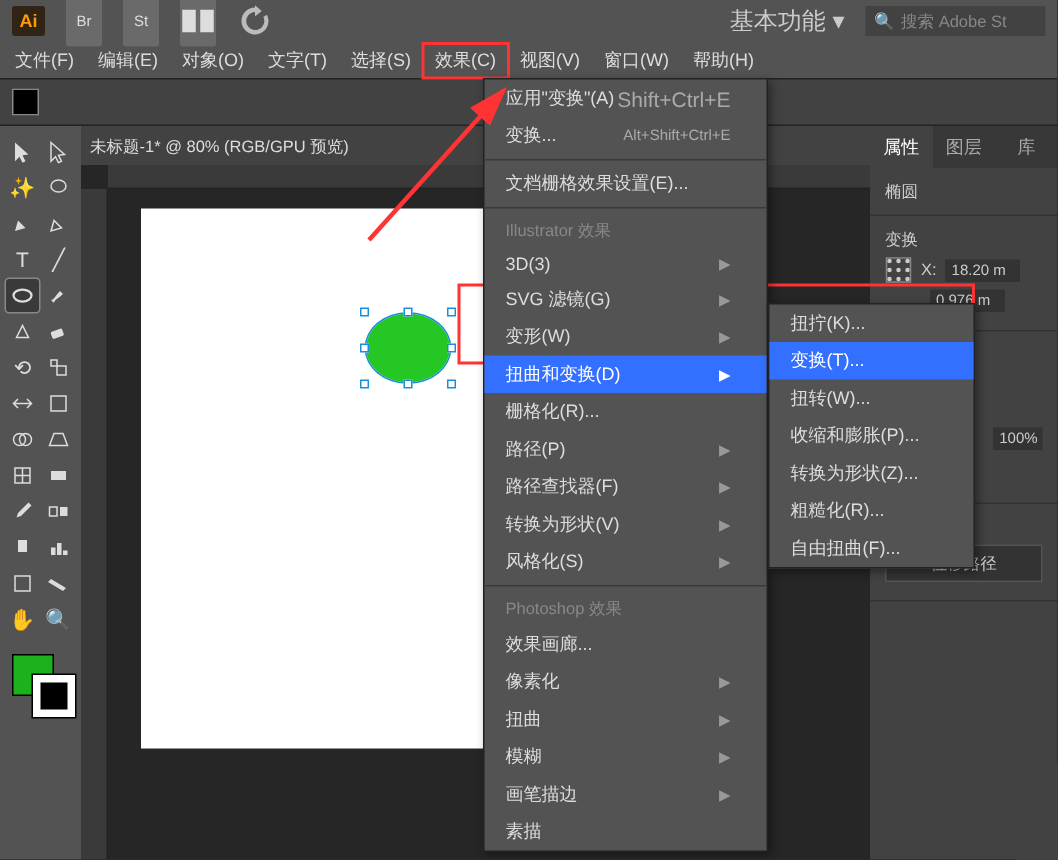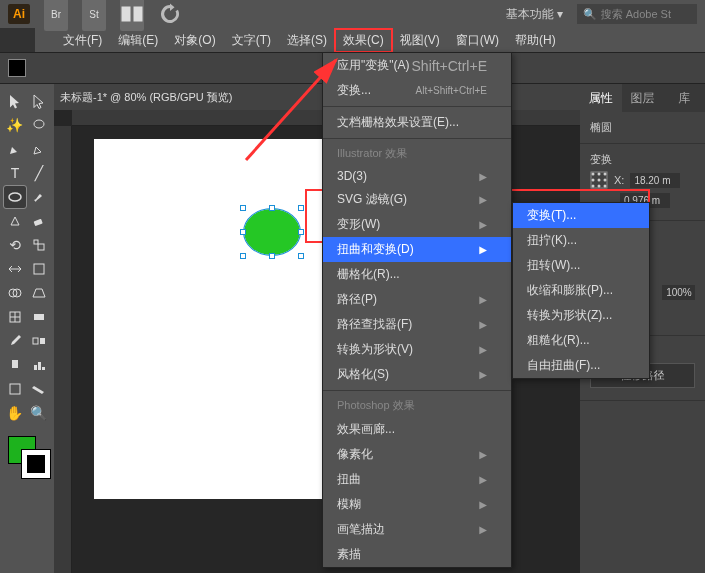--- a/index.html
+++ b/index.html
@@ -1,24 +1,24 @@
 <!DOCTYPE html>
 <html><head>
 <meta charset="utf-8">
 <style>
 * { margin: 0; padding: 0; box-sizing: border-box; font-family: "Microsoft YaHei", sans-serif; }
 body { background: #323232; width: 705px; height: 573px; overflow: hidden; color: #ccc; font-size: 12px; position: relative; }
 .topbar { height: 28px; background: #535353; display: flex; align-items: center; padding: 0 8px; gap: 14px; }
 .ai-logo { width: 22px; height: 20px; background: #2f2416; color: #ff9a00; font-weight: bold; display: flex; align-items: center; justify-content: center; font-size: 12px; border-radius: 2px; }
 .top-icon { width: 24px; height: 34px; background: #6a6a6a; display: flex; align-items: center; justify-content: center; font-size: 10px; color: #ddd; border-radius: 2px; }
 .top-sep { flex: 1; }
-.workspace { font-size: 12px; color: #ccc; }
+.workspace { font-size: 16px; color: #ccc; }
 .search-box { width: 120px; height: 20px; background: #424242; padding: 0 6px; font-size: 11px; color: #888; display: flex; align-items: center; }
 
-.menubar { height: 24px; background: #535353; display: flex; align-items: center; padding: 0 20px; margin-left: 35px; }
+.menubar { height: 24px; background: #535353; display: flex; align-items: center; padding: 0 2px; }
 .menu-item { padding: 3px 8px; color: #ddd; font-size: 12px; cursor: pointer; }
 .menu-item.hl { outline: 2px solid #ff3333; outline-offset: -1px; }
 
 .controlbar { height: 32px; background: #424242; display: flex; align-items: center; padding: 0 8px; gap: 10px; border-top: 1px solid #222; border-bottom: 1px solid #222; }
 .cb-swatch { width: 18px; height: 18px; border: 1px solid #888; }
 
 .main { display: flex; height: calc(573px - 84px); }
 .tools { width: 54px; background: #535353; display: grid; grid-template-columns: 1fr 1fr; gap: 2px; padding: 6px 4px; align-content: start; }
 .tool { width: 22px; height: 22px; display: flex; align-items: center; justify-content: center; font-size: 14px; color: #ddd; border-radius: 2px; }
 .tool.sel { background: #3a3a3a; outline: 1px solid #888; }
@@ -380,25 +380,25 @@
       <span>画笔描边</span>
       <span class="mp-arrow">▶</span>
     </div>
   <div class="mp-item">
       <span>素描</span>
     </div>
 
 </div>
 
 <div class="menu-panel" style="left:512px;top:202px;width:138px">
+  <div class="mp-item">
+      <span>扭拧(K)...</span>
+    </div>
   <div class="mp-item hov">
       <span>变换(T)...</span>
-    </div>
-  <div class="mp-item">
-      <span>扭拧(K)...</span>
     </div>
   <div class="mp-item">
       <span>扭转(W)...</span>
     </div>
   <div class="mp-item">
       <span>收缩和膨胀(P)...</span>
     </div>
   <div class="mp-item">
       <span>转换为形状(Z)...</span>
     </div>

